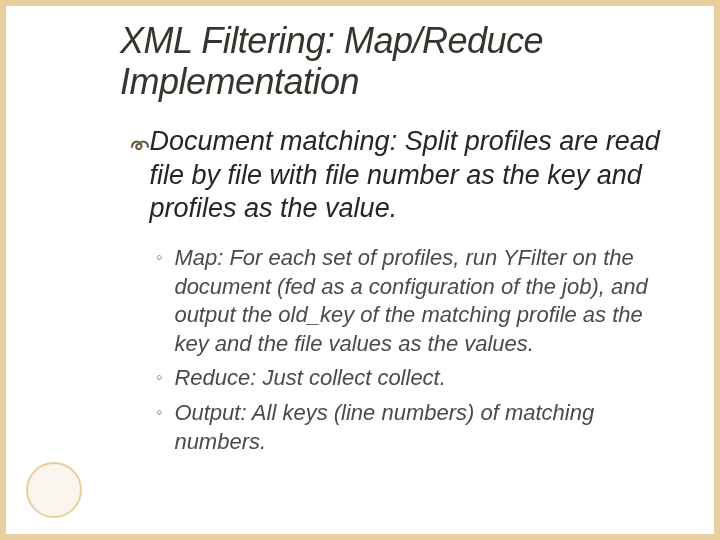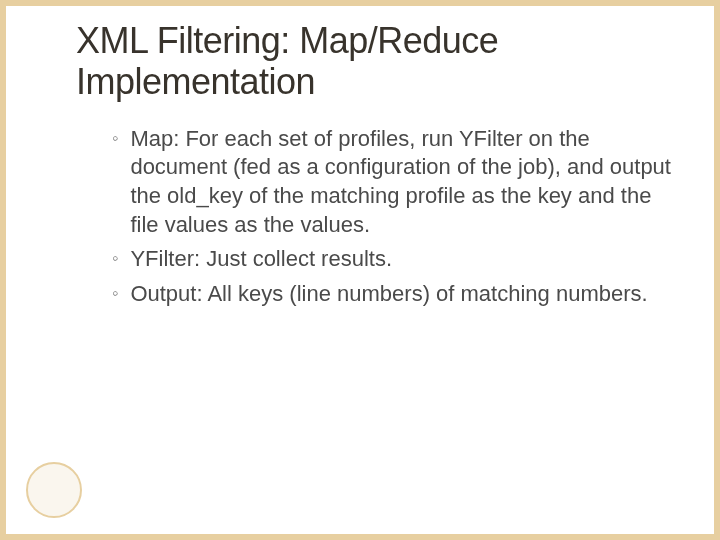--- a/index.html
+++ b/index.html
@@ -9,21 +9,22 @@
     height: 540px;
     overflow: hidden;
     font-family: Arial, "Helvetica Neue", Helvetica, sans-serif;
     background: #ffffff;
   }
   .slide {
     position: relative;
     width: 720px;
     height: 540px;
     box-sizing: border-box;
-    padding: 20px 40px 20px 76px;
+    padding: 20px 40px 20px 120px;
+    font-style: italic;
   }
   .border-top {
     position: absolute;
     top: 0; left: 0;
     width: 100%;
     height: 6px;
     background: #e7cfa0;
   }
   .border-bottom {
     position: absolute;
@@ -113,28 +114,35 @@
 
 <div class="slide">
   <div class="border-top"></div>
   <div class="border-bottom"></div>
   <div class="border-left"></div>
   <div class="border-right"></div>
   <div class="circle"></div>
 
   <h1 class="title">XML Filtering: Map/Reduce Implementation</h1>
 
+  <div class="bullet1">
+    <span class="glyph"><svg width="24" height="24" viewBox="0 0 24 24" style="vertical-align:middle">
+          <path d="M4 14 C4 9 9 7 12 10 C15 13 13 17 10 16 C7 15 8 11 11 11 M12 10 C15 7 20 9 20 14" stroke="#6a5a3a" stroke-width="2" fill="none" stroke-linecap="round"></path>
+        </svg></span>
+    <span class="glyph" style="margin-left:-18px; font-family:Arial; font-size:27px; color:#6a5a3a;">&nbsp;</span>
+    <span class="txt">Document matching: Split profiles are read file by file with file number as the key and profiles as the value.</span>
+  </div>
 
   <div class="sub-list">
     <div class="bullet2">
       <span class="glyph">◦</span>
       <span class="txt">Map: For each set of profiles, run YFilter on the document (fed as a configuration of the job), and output the old_key of the matching profile as the key and the file values as the values.</span>
     </div>
     <div class="bullet2">
       <span class="glyph">◦</span>
-      <span class="txt">YFilter: Just collect results.</span>
+      <span class="txt">Reduce: Just collect collect.</span>
     </div>
     <div class="bullet2">
       <span class="glyph">◦</span>
       <span class="txt">Output: All keys (line numbers) of matching numbers.</span>
     </div>
   </div>
 </div>
 
 </body></html>

